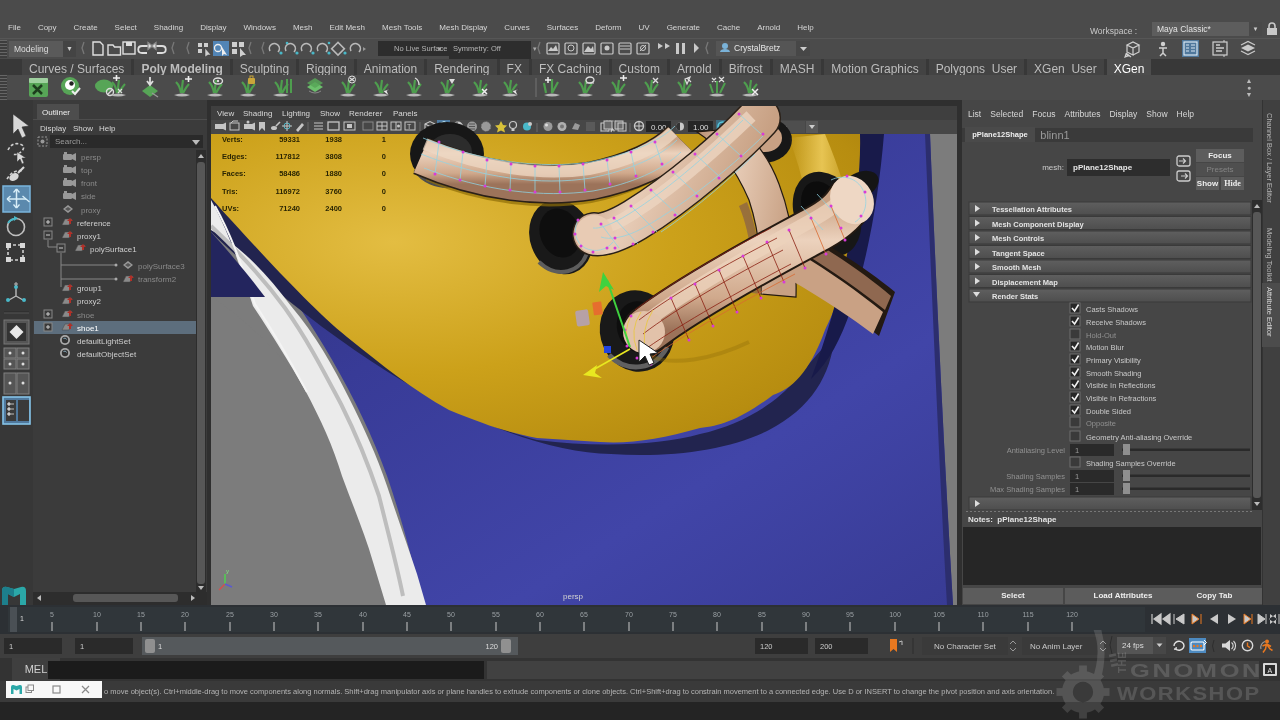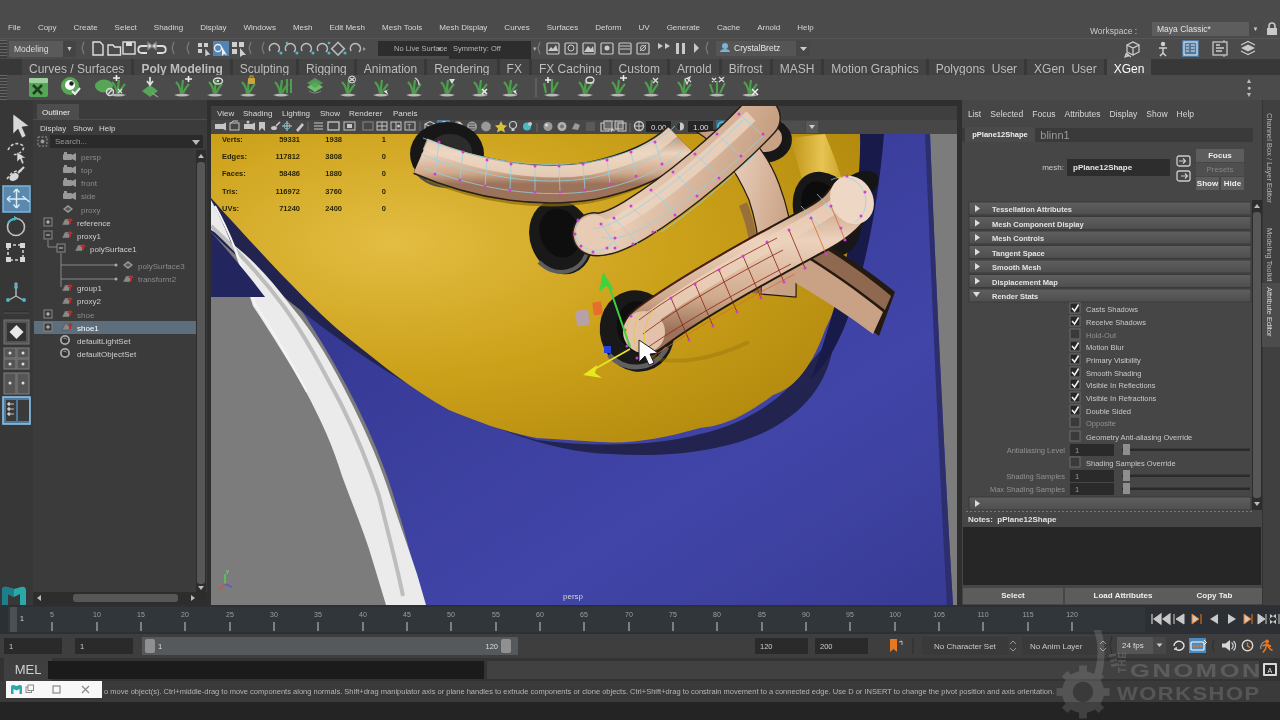--- a/index.html
+++ b/index.html
@@ -858,21 +858,21 @@
 <div class="abs" style="left:1067px;top:159px;width:103px;height:17px;background:#2d2d2d;color:#e6e6e6;font-size:8px;font-weight:bold;padding:4px 6px;">pPlane12Shape</div>
 <svg class="abs" style="left:1176px;top:155px;" width="16" height="28">
       <rect x="1" y="1" width="13" height="10" rx="2" fill="none" stroke="#ccc" stroke-width="1.3"></rect>
       <path d="M3 6 h6 m-2-2.5 l2.5 2.5 -2.5 2.5" stroke="#ccc" fill="none" stroke-width="1.2"></path>
       <rect x="1" y="16" width="13" height="10" rx="2" fill="none" stroke="#ccc" stroke-width="1.3"></rect>
       <path d="M11 21 h-6 m4 -2.5 l2.5 2.5 -2.5 2.5" stroke="#ccc" fill="none" stroke-width="1.2"></path>
     </svg>
 <div class="abs" style="left:1196px;top:149px;width:48px;height:13px;background:#5d5d5d;color:#eee;font-size:8px;font-weight:bold;text-align:center;line-height:13px;">Focus</div>
 <div class="abs" style="left:1196px;top:163px;width:48px;height:13px;background:#4f4f4f;color:#848484;font-size:8px;text-align:center;line-height:13px;">Presets</div>
 <div class="abs" style="left:1196px;top:177px;width:23px;height:13px;background:#5d5d5d;color:#eee;font-size:8px;font-weight:bold;text-align:center;line-height:13px;">Show</div>
-<div class="abs" style="left:1221px;top:177px;width:23px;height:13px;background:#5d5d5d;color:#eee;font-size:8px;font-weight:bold;text-align:center;line-height:13px;">Hide</div>
+<div class="abs" style="left:1221px;top:177px;width:23px;height:13px;background:#5d5d5d;color:#eee;font-size:8px;font-weight:bold;text-align:center;line-height:13px;font-family:Liberation Serif, serif;">Hide</div>
 <svg class="abs" style="left:962px;top:200px;" width="290" height="310" viewBox="0 0 290 310" font-family="Liberation Sans">
 <defs>
 <linearGradient id="secg" x1="0" y1="0" x2="0" y2="1">
           <stop offset="0" stop-color="#5f5f5f"></stop>
           <stop offset="1" stop-color="#4e4e4e"></stop>
         </linearGradient>
 <g id="cbc">
           <rect x="0" y="0" width="10" height="10" fill="#262626" stroke="#6e6e6e"></rect>
           <path d="M2 5 l2.6 3 4-6.5" stroke="#f0f0f0" stroke-width="1.6" fill="none"></path>
         </g>
@@ -1100,21 +1100,21 @@
         <path d="M5.5 2.5 v3.5 l2.5 1.7" stroke="#e87820" fill="none" stroke-width="1.4"></path>
       </g>
 <g transform="translate(1260,5)">
         <circle cx="7" cy="2.5" r="2" fill="#e87820"></circle>
         <path d="M2.5 7 l4.5-2 4 2.5 m-4.5-2.5 l-1 5 -2.5 3.5 m3.5-8.5 l3.5 5 2.5 1.5" stroke="#e87820" stroke-width="1.5" fill="none"></path>
         <path d="M1 10 a6 6 0 0 1 4-7.5" stroke="#999" fill="none" stroke-width="1.2"></path>
       </g>
 </svg>
 
 <div class="abs" style="left:0;top:658px;width:1280px;height:23px;background:#333333;"></div>
-<div class="abs" style="left:4px;top:658px;width:48px;height:23px;background:#3f3f3f;color:#cfcfcf;font-size:13px;line-height:23px;text-align:center;">MEL</div>
+<div class="abs" style="left:12px;top:658px;width:48px;height:23px;background:#3f3f3f;color:#cfcfcf;font-size:11px;line-height:23px;text-align:center;">MEL</div>
 <div class="abs" style="left:48px;top:661px;width:436px;height:18px;background:#1b1b1b;"></div>
 <div class="abs" style="left:487px;top:661px;width:772px;height:18px;background:#414141;"></div>
 <svg class="abs" style="left:1262px;top:662px;" width="17" height="16">
       <rect x="1" y="1" width="14" height="13" rx="1" fill="#d8d8d8"></rect>
       <rect x="3" y="3" width="10" height="9" fill="#2a2a2a"></rect>
       <text x="5.5" y="10.5" font-size="7" fill="#e8e8e8" font-family="Liberation Sans">A</text>
     </svg>
 
 <div class="abs" style="left:0;top:681px;width:1280px;height:21px;background:#3a3a3a;color:#b5b5b5;font-size:7.5px;line-height:21px;white-space:nowrap;overflow:hidden;"><span style="margin-left:104px;">o move object(s). Ctrl+middle-drag to move components along normals. Shift+drag manipulator axis or plane handles to extrude components or clone objects. Ctrl+Shift+drag to constrain movement to a connected edge. Use D or INSERT to change the pivot position and axis orientation.</span></div>
 <div class="abs" style="left:0;top:702px;width:1280px;height:18px;background:#242424;"></div>

